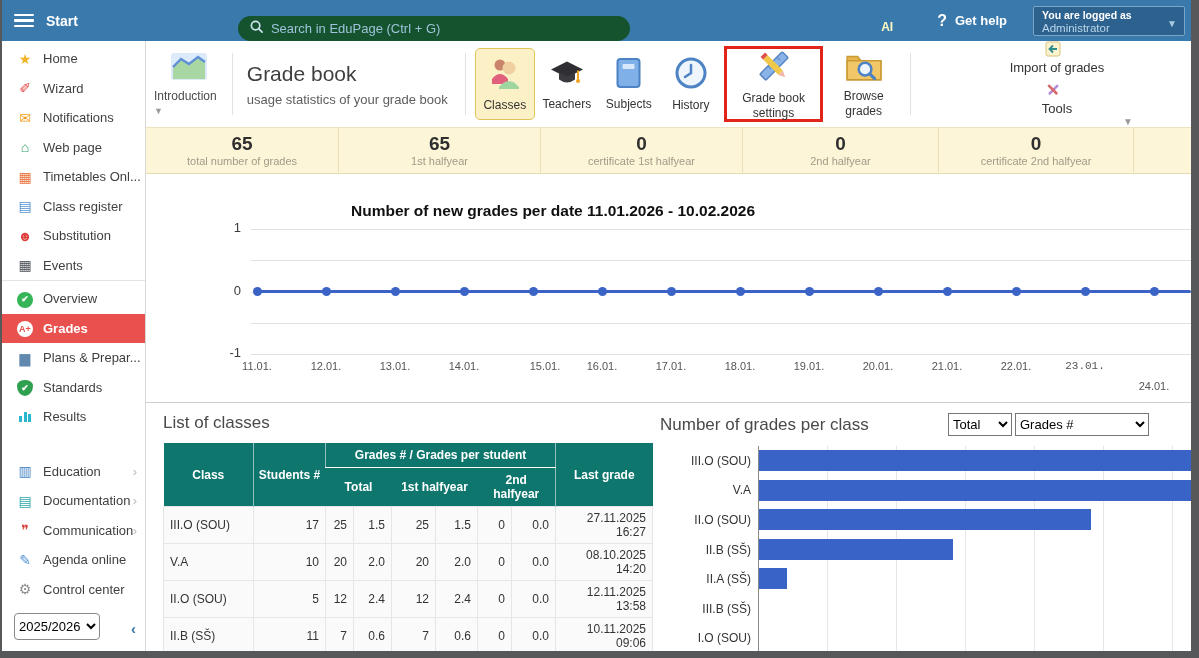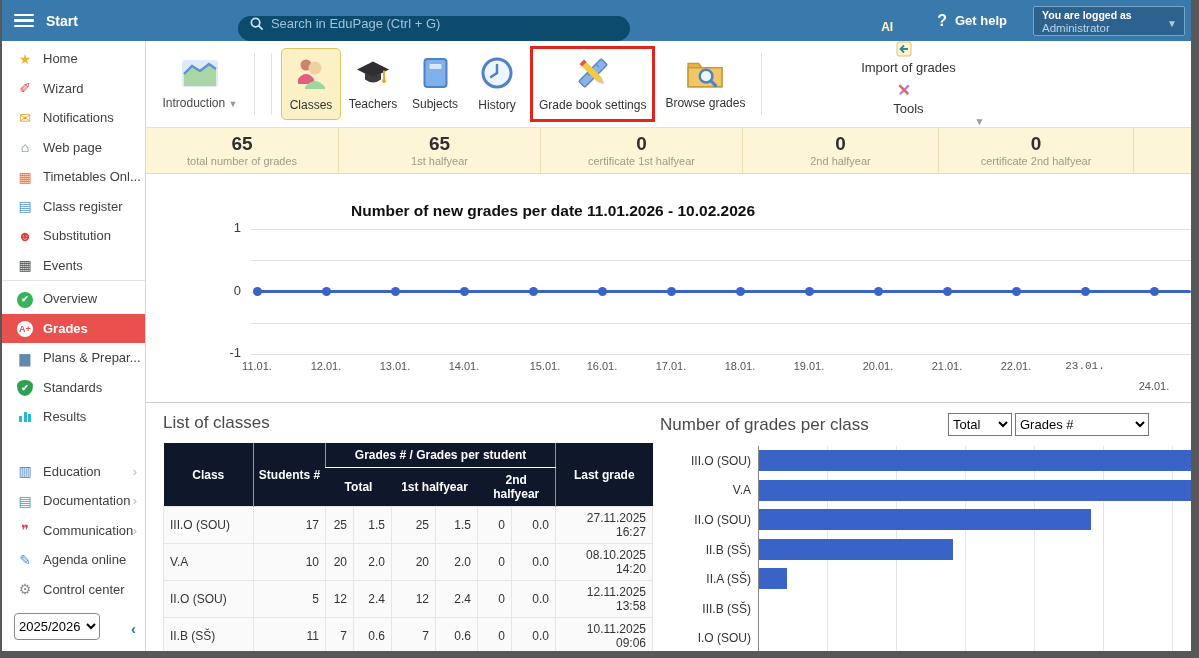--- a/index.html
+++ b/index.html
@@ -5,21 +5,21 @@
   * { margin:0; padding:0; box-sizing:border-box; }
   body { font-family:"Liberation Sans", sans-serif; }
   .window { width:1199px; height:658px; position:relative; background:#57585a; overflow:hidden; }
   .chrome { position:absolute; left:2px; top:0; width:1189px; height:651px; background:#fff; display:flex; flex-direction:column; overflow:hidden; }
 
   
   .topbar { flex:0 0 34px; background:#3a79ac; display:flex; align-items:center; }
   .hamburger { width:20px; margin-left:12px; cursor:pointer; }
   .hamburger div { height:2.5px; background:#fff; margin:3px 0; border-radius:1px; }
   .start-label { color:#fff; font-weight:bold; font-size:14px; margin-left:12px; }
-  .search { margin-left:160px; width:392px; height:25px; border-radius:13px; background:#0c4a6e; display:flex; align-items:flex-start; padding:0 11px;margin-top:16px; }
+  .search { margin-left:160px; width:392px; height:25px; border-radius:13px; background:#14532d; display:flex; align-items:center; padding:0 11px;margin-top:16px; }
   .search input { flex:1; background:transparent; border:none; outline:none; color:#eaf4fb; font-size:13px; font-family:inherit; margin-left:7px; }
   .search input::placeholder { color:#9fc3da; }
   .top-right { margin-left:auto; display:flex; align-items:center; }
   .ai-label { color:#fef9c3; font-weight:bold; font-size:12px; margin-right:44px;margin-top:12px; }
   .help { display:flex; align-items:center; color:#fff; margin-right:26px; cursor:pointer; }
   .help .qmark { font-weight:bold; font-size:16px; margin-right:8px; }
   .help .htext { font-weight:bold; font-size:13px; }
   .account { width:152px; height:30px; background:#2d628f; border:1px solid #79a5c6; border-radius:2px; margin-right:6px; padding:2px 8px; position:relative; cursor:pointer; }
   .account .la { color:#fff; font-size:10.5px; font-weight:bold; }
   .account .un { color:#b9d6ea; font-size:11.5px; margin-top:1px; }
@@ -81,21 +81,21 @@
   .lc-line { position:absolute; left:111px; right:0; top:116px; height:3px; background:#3b63c6; border-radius:2px; }
   .lc-dot { position:absolute; width:9px; height:9px; border-radius:50%; background:#3b63c6; top:113px; }
   .lc-xlab { position:absolute; top:186px; width:44px; text-align:center; font-size:11px; color:#555; }
 
   
   .bottom { flex:1; display:flex; min-height:0; }
   .pane-left { flex:0 0 510px; padding:10px 0 0 17px; }
   .pane-left h2, .pane-right h2 { font-size:17px; font-weight:normal; color:#4a4a4a; }
   .table-clip { margin-top:10px; height:218px; overflow:hidden; width:490px; }
   table.classes { border-collapse:collapse; font-size:12px; width:489px; table-layout:fixed; }
-  table.classes th { background:#0f172a; color:#fff; font-weight:bold; padding:5px 4px; }
+  table.classes th { background:#0f766e; color:#fff; font-weight:bold; padding:5px 4px; }
   table.classes th.wsepL { border-left:1px solid rgba(255,255,255,.55); }
   table.classes th.grp { border-bottom:1px solid #fff; }
   table.classes td { border:1px solid #e6e6e6; background:#fafafa; color:#333; padding:4px 6px; height:25px; }
   table.classes td.l { text-align:left; }
   table.classes td.r { text-align:right; }
   .pane-right { flex:1; padding:10px 0 0 4px; min-width:0; }
   .pr-head { display:flex; align-items:center; padding-right:42px; }
   .pr-head .sels { margin-left:auto; display:flex; gap:3px; }
   .pr-head select { height:23px; font-size:13px; font-family:inherit; border:1px solid #767676; background:#fff; }
   .pr-head select.s1 { width:64px; }
@@ -246,20 +246,24 @@
             <span>
               <svg width="38" height="29" viewBox="0 0 38 29">
                   <rect x="1" y="1" width="36" height="27" rx="3" fill="#dceafa"></rect>
                   <path d="M3 15 L11 7 L19 12 L28 5 L35 10 L35 27 L3 27 Z" fill="#a9d7a4"></path>
                   <path d="M3 15 L11 7 L19 12 L28 5 L35 10" fill="none" stroke="#5f8fd6" stroke-width="2.4"></path>
                 </svg>
             </span>
             <span class="cap"><span>Introduction</span> <span class="arr">▼</span></span>
           </div>
           <div class="vdiv"></div>
+          <div class="titleblock">
+            <h1>Grade book</h1>
+            <div class="sub">usage statistics of your grade book</div>
+          </div>
           <div class="vdiv"></div>
           <div id="tabs" style="display:flex;text-align:center;">
               <div class="tab sel">
                 <span><svg width="34" height="34" viewBox="0 0 34 34">
                     <circle cx="12" cy="9" r="5.5" fill="#c9846b"></circle>
                     <path d="M4 23 q8 -10 16 0 v5 h-16 z" fill="#e0607e"></path>
                     <circle cx="21" cy="12" r="6.5" fill="#f0cfa0"></circle>
                     <path d="M11 31 q10 -12 20 0 v2 h-20 z" fill="#9fd6a0"></path>
                   </svg></span>
                 <span class="tlabel">Classes</span>

